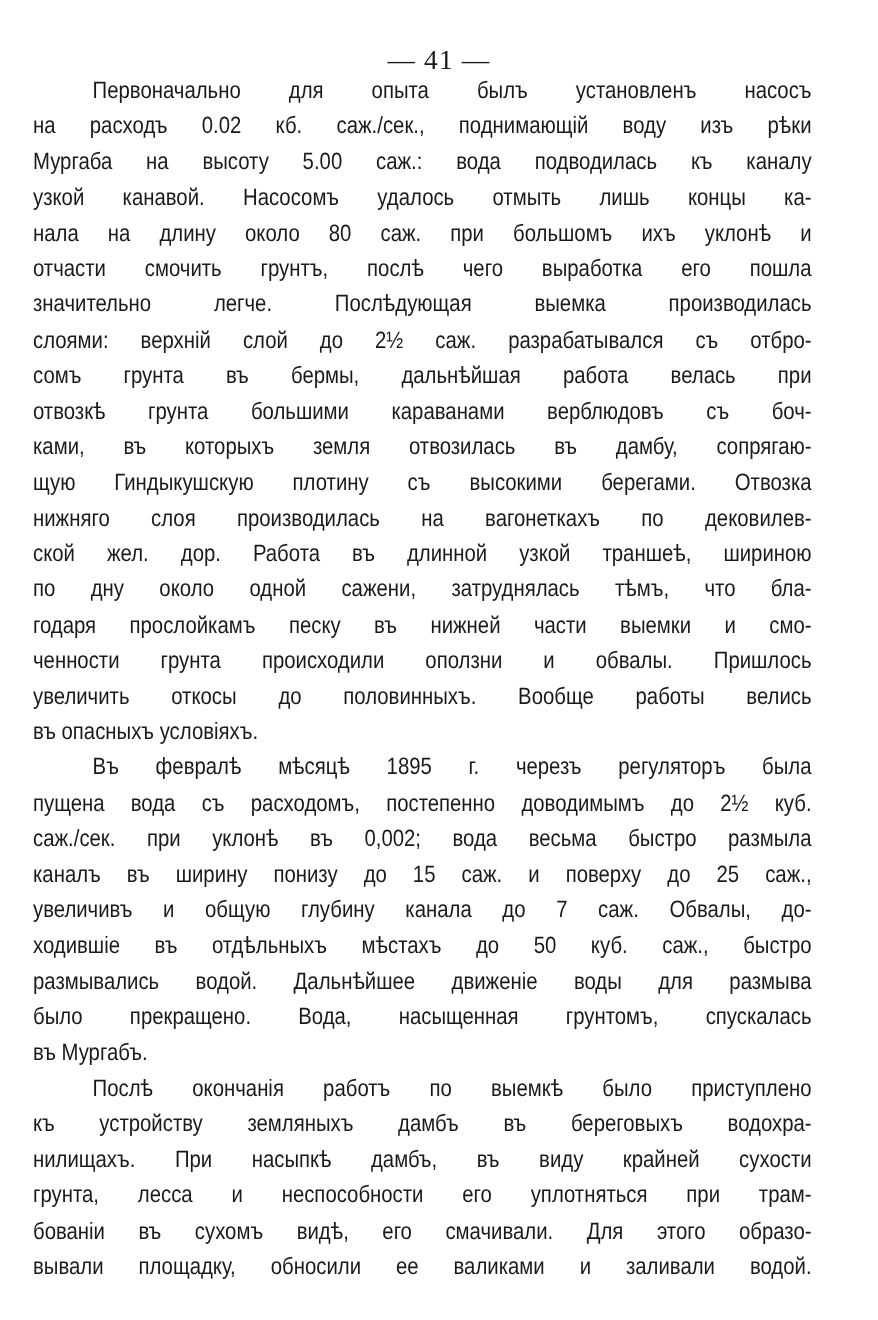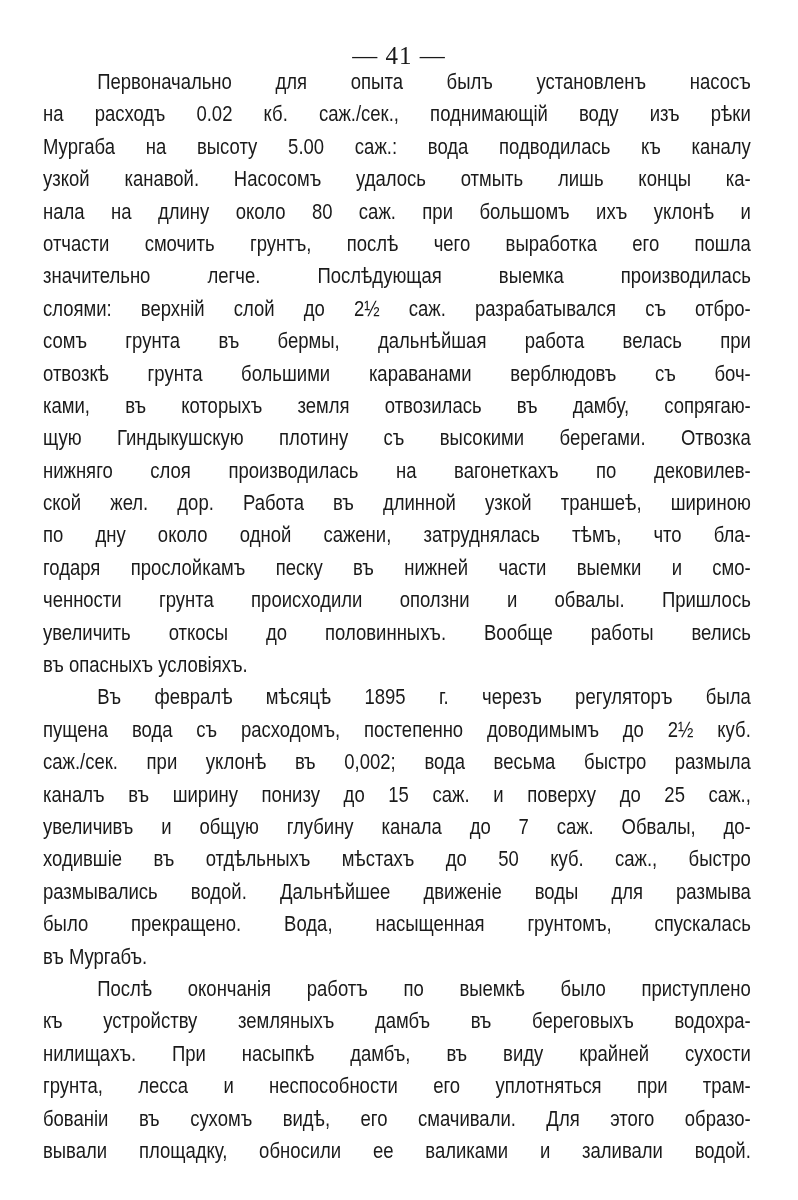--- a/index.html
+++ b/index.html
@@ -1,20 +1,20 @@
 <!DOCTYPE html>
 <html><head>
 <meta charset="utf-8">
 <style>
   html, body { margin: 0; padding: 0; background: #ffffff; }
   body { width: 798px; height: 1200px; position: relative; overflow: hidden;
          font-family: "Liberation Sans", "DejaVu Sans", sans-serif; color: #1a1a1a; }
   .page-number { position: absolute; top: 10px; left: 0; width: 798px; text-align: center;
                  font-family: "Liberation Serif", serif; font-size: 25px; letter-spacing: 1px; margin-top: 32px; }
-  .body-text { position: absolute; left: 43px; top: 66px; width: 708px; }
+  .body-text { position: absolute; left: 30px; top: 66px; width: 708px; }
   .line { height: 32.4px; line-height: 32.4px; font-size: 21.5px; white-space: nowrap;
           text-align: justify; text-align-last: justify; transform: scaleX(0.86); transform-origin: left center;
           width: 823px; }
   .line.indent { padding-left: 63px; width: 760px; }
   .line.last { text-align-last: left; }
   .paragraph { margin: 0; }
 </style>
 </head>
 <body>
 

